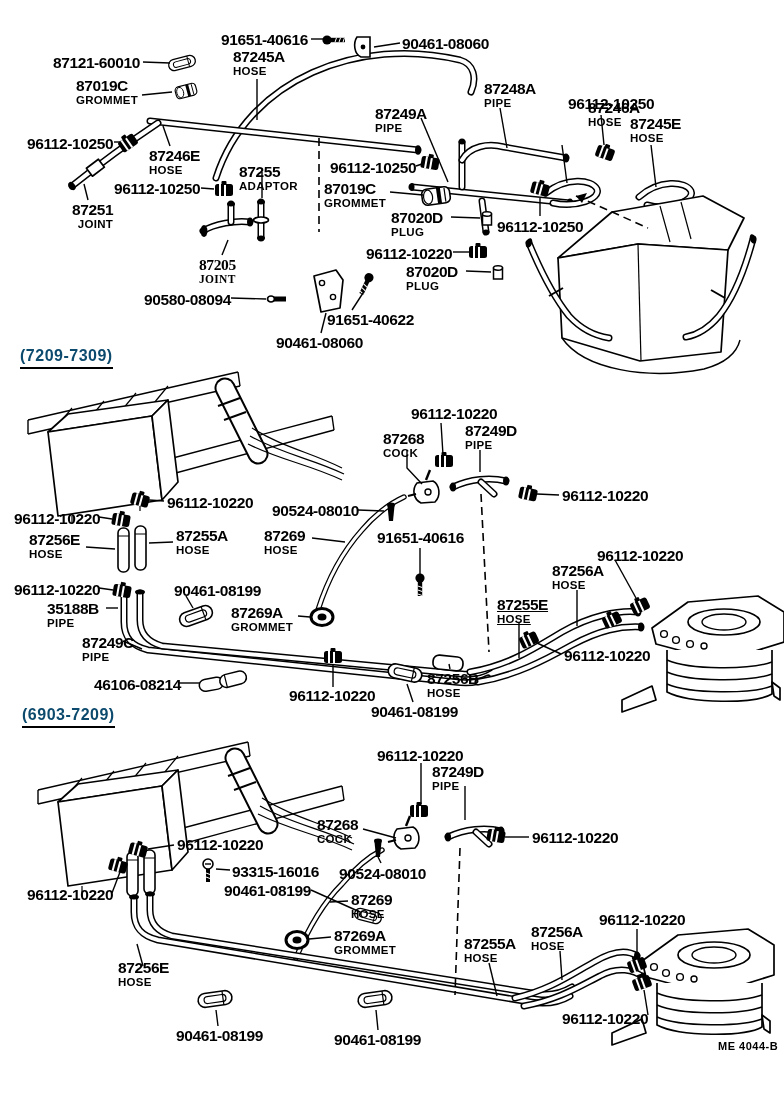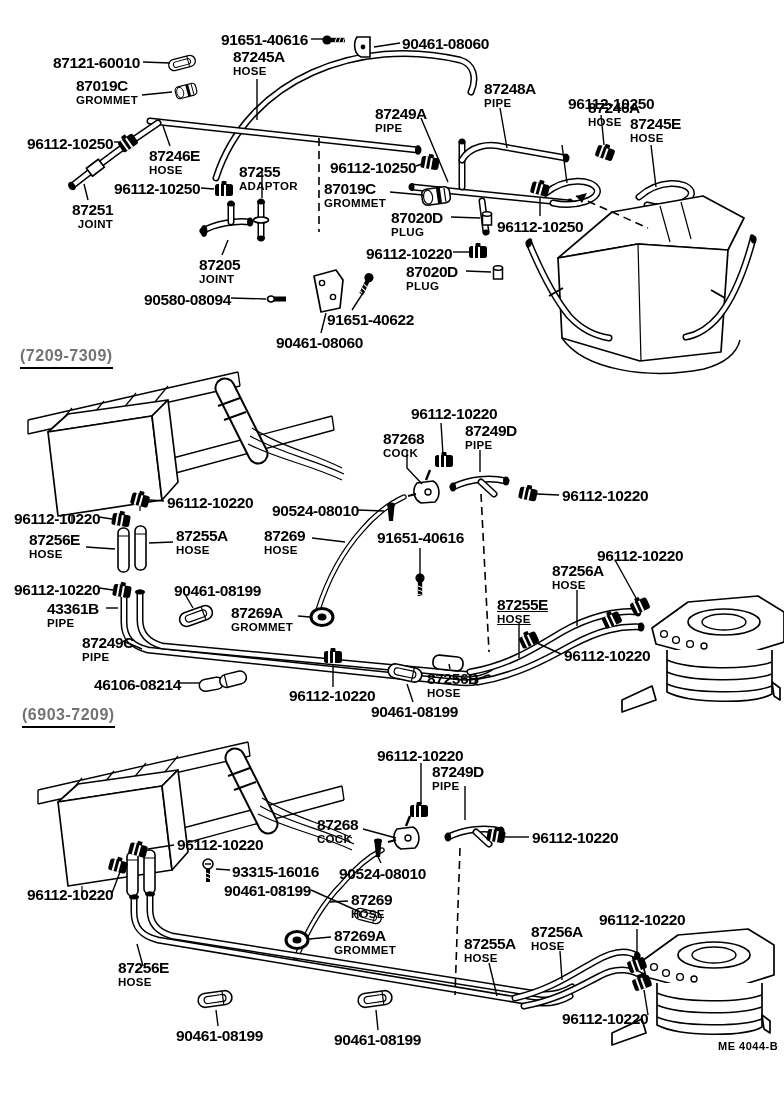--- a/index.html
+++ b/index.html
@@ -17,21 +17,21 @@
   .ln{stroke:#000;stroke-width:1.4;fill:none}
   .tn{stroke:#000;stroke-width:1.2;fill:none}
   .dsh{stroke:#000;stroke-width:1.6;fill:none;stroke-dasharray:8 5}
   .wf{fill:#fff;stroke:#000;stroke-width:1.7;stroke-linejoin:round}
   .nf{fill:none;stroke:#000;stroke-width:1.4}
   .blk{fill:#000}
   
   .plabel{position:absolute;color:#000;font-weight:bold;font-size:15.5px;line-height:1;
           letter-spacing:-0.4px;white-space:nowrap;}
   .plabel .sub{display:block;font-size:11.5px;letter-spacing:0.3px;margin-top:1px;}
-  .range{position:absolute;color:#737373;font-weight:bold;font-size:16px;line-height:1;
+  .range{position:absolute;color:#0c4a6e;font-weight:bold;font-size:16px;line-height:1;
          letter-spacing:0.5px;border-bottom:2.5px solid #000;padding-bottom:3px;white-space:nowrap;}
   .plate{position:absolute;color:#000;font-weight:bold;font-size:11px;letter-spacing:0.5px;white-space:nowrap;}
 </style>
 </head>
 <body>
 
 <div id="canvas">
 
 <svg id="art" width="784" height="1110" viewBox="0 0 784 1110">
   <defs>
@@ -403,42 +403,42 @@
       <div class="plabel" style="left: 149px; top: 148px;"><span class="pno">87246E</span><span class="sub">HOSE</span></div>
       <div class="plabel" style="left: 239px; top: 164px;"><span class="pno">87255</span><span class="sub">ADAPTOR</span></div>
       <div class="plabel" style="left: 375px; top: 106px;"><span class="pno">87249A</span><span class="sub">PIPE</span></div>
       <div class="plabel" style="left: 330px; top: 160px;"><span class="pno">96112-10250</span></div>
       <div class="plabel" style="left: 114px; top: 181px;"><span class="pno">96112-10250</span></div>
       <div class="plabel" style="left: 324px; top: 181px;"><span class="pno">87019C</span><span class="sub">GROMMET</span></div>
       <div class="plabel" style="left: 72px; top: 202px; text-align: right;"><span class="pno">87251</span><span class="sub">JOINT</span></div>
       <div class="plabel" style="left: 391px; top: 210px;"><span class="pno">87020D</span><span class="sub">PLUG</span></div>
       <div class="plabel" style="left: 497px; top: 219px;"><span class="pno">96112-10250</span></div>
       <div class="plabel" style="left: 366px; top: 246px;"><span class="pno">96112-10220</span></div>
-      <div class="plabel" style="left: 199px; top: 257px;"><span class="pno">87205</span><span class="sub">JOINT</span></div>
+      <div class="plabel" style="left: 199px; top: 257px; font-family: Liberation Serif, serif;"><span class="pno">87205</span><span class="sub">JOINT</span></div>
       <div class="plabel" style="left: 406px; top: 264px;"><span class="pno">87020D</span><span class="sub">PLUG</span></div>
       <div class="plabel" style="left: 144px; top: 292px;"><span class="pno">90580-08094</span></div>
       <div class="plabel" style="left: 327px; top: 312px;"><span class="pno">91651-40622</span></div>
       <div class="plabel" style="left: 276px; top: 335px;"><span class="pno">90461-08060</span></div>
       <div class="range" style="left: 20px; top: 348px;">(7209-7309)</div>
       <div class="plabel" style="left: 411px; top: 406px;"><span class="pno">96112-10220</span></div>
       <div class="plabel" style="left: 383px; top: 431px;"><span class="pno">87268</span><span class="sub">COCK</span></div>
       <div class="plabel" style="left: 465px; top: 423px;"><span class="pno">87249D</span><span class="sub">PIPE</span></div>
       <div class="plabel" style="left: 562px; top: 488px;"><span class="pno">96112-10220</span></div>
       <div class="plabel" style="left: 167px; top: 495px;"><span class="pno">96112-10220</span></div>
       <div class="plabel" style="left: 272px; top: 503px;"><span class="pno">90524-08010</span></div>
       <div class="plabel" style="left: 14px; top: 511px;"><span class="pno">96112-10220</span></div>
       <div class="plabel" style="left: 29px; top: 532px;"><span class="pno">87256E</span><span class="sub">HOSE</span></div>
       <div class="plabel" style="left: 176px; top: 528px;"><span class="pno">87255A</span><span class="sub">HOSE</span></div>
       <div class="plabel" style="left: 264px; top: 528px;"><span class="pno">87269</span><span class="sub">HOSE</span></div>
       <div class="plabel" style="left: 377px; top: 530px;"><span class="pno">91651-40616</span></div>
       <div class="plabel" style="left: 597px; top: 548px;"><span class="pno">96112-10220</span></div>
       <div class="plabel" style="left: 552px; top: 563px;"><span class="pno">87256A</span><span class="sub">HOSE</span></div>
       <div class="plabel" style="left: 14px; top: 582px;"><span class="pno">96112-10220</span></div>
       <div class="plabel" style="left: 174px; top: 583px;"><span class="pno">90461-08199</span></div>
-      <div class="plabel" style="left: 47px; top: 601px;"><span class="pno">43361B</span><span class="sub">PIPE</span></div>
+      <div class="plabel" style="left: 47px; top: 601px;"><span class="pno">35188B</span><span class="sub">PIPE</span></div>
       <div class="plabel" style="left: 231px; top: 605px;"><span class="pno">87269A</span><span class="sub">GROMMET</span></div>
       <div class="plabel" style="left: 497px; top: 597px; text-decoration: underline;"><span class="pno">87255E</span><span class="sub">HOSE</span></div>
       <div class="plabel" style="left: 66px; top: 635px; margin-left: 16px;"><span class="pno">87249C</span><span class="sub">PIPE</span></div>
       <div class="plabel" style="left: 564px; top: 648px;"><span class="pno">96112-10220</span></div>
       <div class="plabel" style="left: 94px; top: 677px;"><span class="pno">46106-08214</span></div>
       <div class="plabel" style="left: 427px; top: 671px;"><span class="pno">87256B</span><span class="sub">HOSE</span></div>
       <div class="plabel" style="left: 289px; top: 688px;"><span class="pno">96112-10220</span></div>
       <div class="plabel" style="left: 371px; top: 704px;"><span class="pno">90461-08199</span></div>
       <div class="range" style="left: 22px; top: 707px;">(6903-7209)</div>
       <div class="plabel" style="left: 377px; top: 748px;"><span class="pno">96112-10220</span></div>

